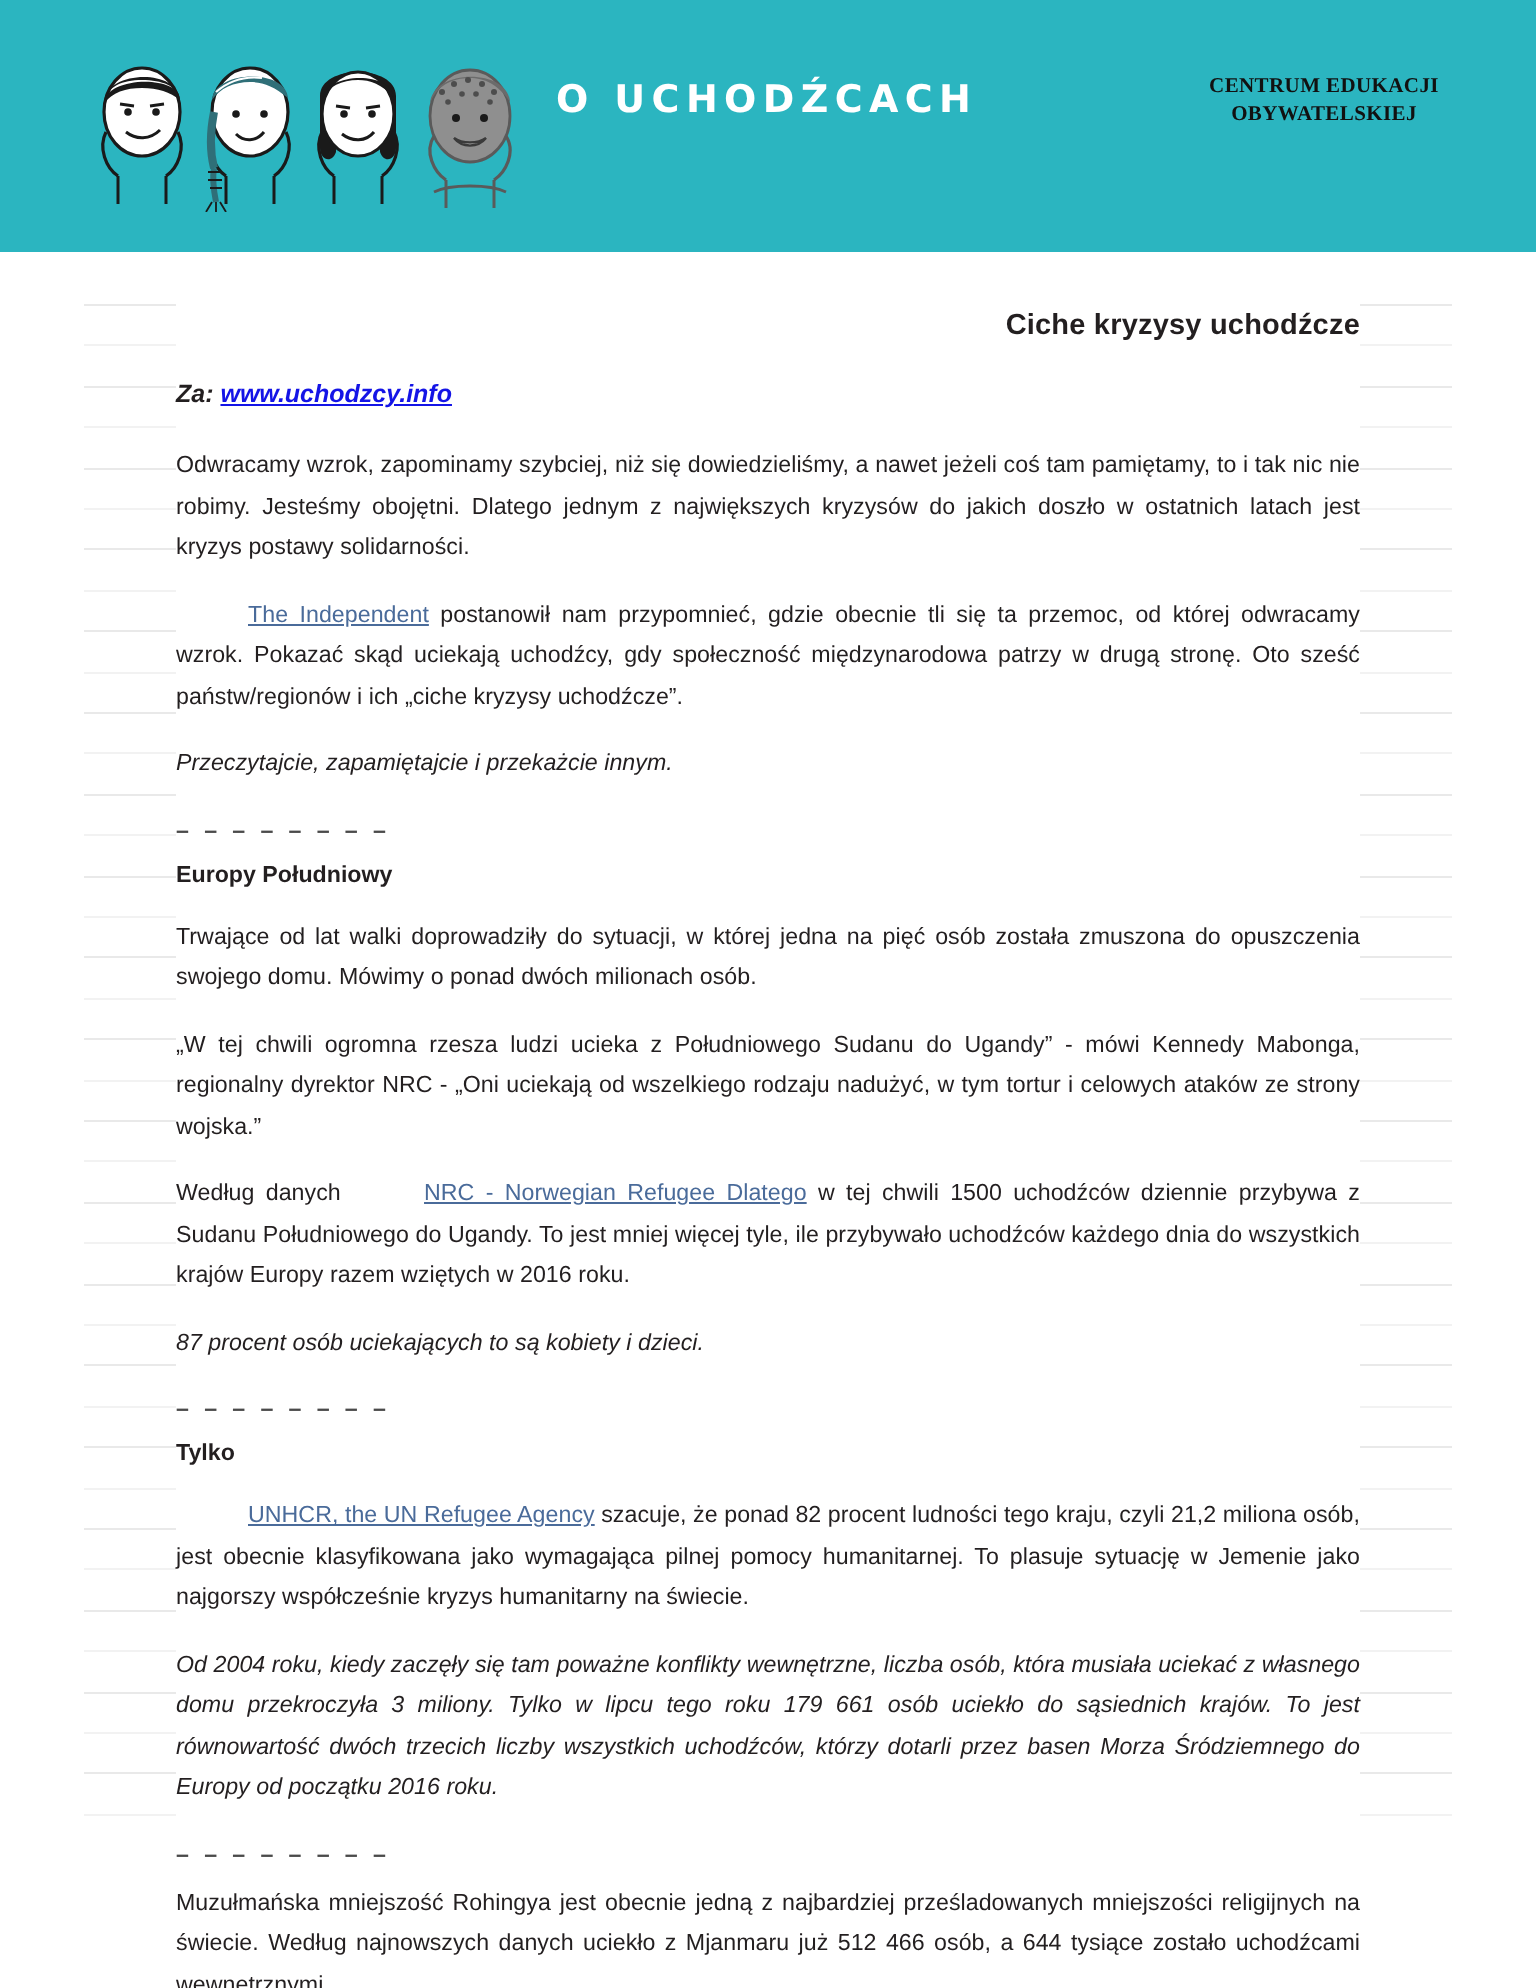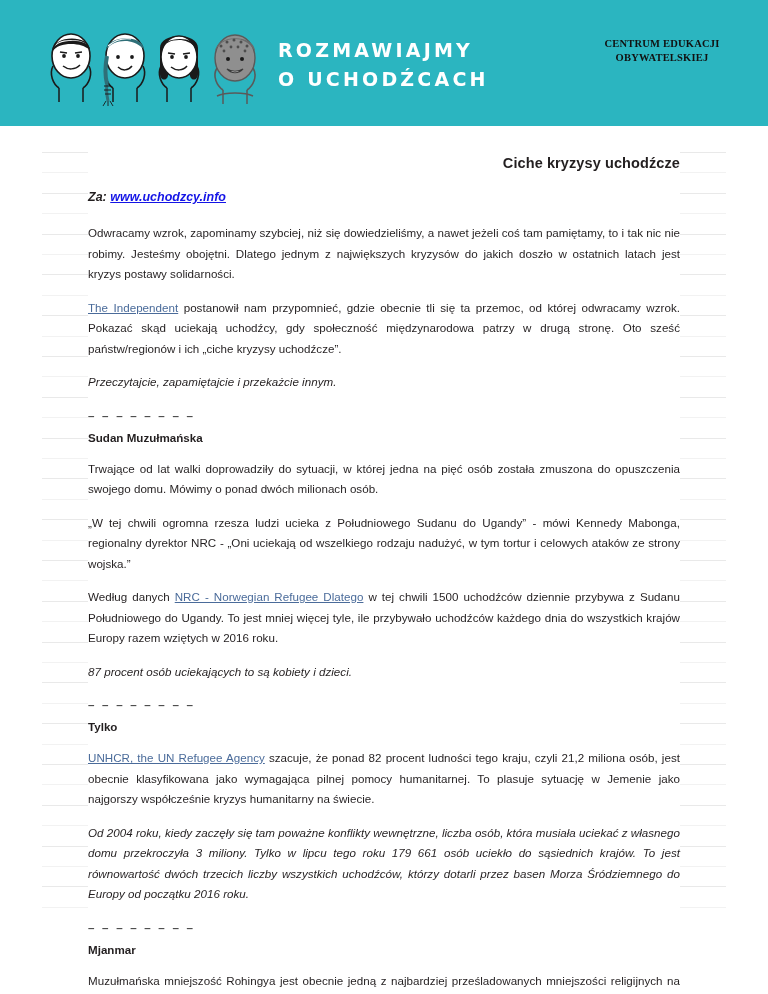--- a/index.html
+++ b/index.html
@@ -146,20 +146,21 @@
     font-size: 11.6px;
     line-height: 20.5px;
     margin: 0 0 13px 0;
     text-align: justify;
     color: #231f20;
     letter-spacing: 0.02px;
   }
   p.para.last { margin-bottom: 16px; font-style: italic; }
   a.ilink, .ilink {
     color: #4a6b9a;
+    margin-left: 36px;
   }
 
   .divider {
     font-size: 11.6px;
     line-height: 14px;
     letter-spacing: 2.2px;
     color: #4a4a4a;
     margin: 6px 0 7px 0;
     font-weight: 700;
     user-select: none;
@@ -249,21 +250,20 @@
           <circle cx="197" cy="33" r="2" fill="#1a1a1a"></circle>
           <path d="M182 43 C186 48 194 48 198 43 C194 46 186 46 182 43 Z" fill="#ffffff" stroke="#3a3a3a" stroke-width="1.2"></path>
           <path d="M178 64 L178 78" stroke="#5a5a5a" stroke-width="1.5" fill="none"></path>
           <path d="M202 64 L202 78" stroke="#5a5a5a" stroke-width="1.5" fill="none"></path>
           <path d="M172 70 C180 66 200 66 208 70" stroke="#5a5a5a" stroke-width="1.4" fill="none"></path>
         </g>
       </svg>
     </div>
 
     <div class="banner-title">
-      <span>ROZMAWIAJMY</span>
       <span class="line2">O UCHODŹCACH</span>
     </div>
 
     <div class="ceo-logo">
       <div class="ceo-sub">CENTRUM EDUKACJI</div>
       <div class="ceo-sub">OBYWATELSKIEJ</div>
     </div>
 
   </div>
 </div>
@@ -358,29 +358,28 @@
       <a class="url" href="#">www.uchodzcy.info</a>
     </p>
 
     <p class="para">Odwracamy wzrok, zapominamy szybciej, niż się dowiedzieliśmy, a nawet jeżeli coś tam pamiętamy, to i tak nic nie robimy. Jesteśmy obojętni. Dlatego jednym z największych kryzysów do jakich doszło w ostatnich latach jest kryzys postawy solidarności.</p>
 
     <p class="para"><a class="ilink" href="#">The Independent</a><span> postanowił nam przypomnieć, gdzie obecnie tli się ta przemoc, od której odwracamy wzrok. Pokazać skąd uciekają uchodźcy, gdy społeczność międzynarodowa patrzy w drugą stronę. Oto sześć państw/regionów i ich „ciche kryzysy uchodźcze”.</span></p>
 
     <p class="para last">Przeczytajcie, zapamiętajcie i przekażcie innym.</p>
 
     <div class="divider">– – – – – – – –</div>
-    <h2 class="section-title">Sudan Muzułmańska</h2>
+    <h2 class="section-title">Europy Południowy</h2>
     <p class="para">Trwające od lat walki doprowadziły do sytuacji, w której jedna na pięć osób została zmuszona do opuszczenia swojego domu. Mówimy o ponad dwóch milionach osób.</p>
     <p class="para">„W tej chwili ogromna rzesza ludzi ucieka z Południowego Sudanu do Ugandy” - mówi Kennedy Mabonga, regionalny dyrektor NRC - „Oni uciekają od wszelkiego rodzaju nadużyć, w tym tortur i celowych ataków ze strony wojska.”</p>
     <p class="para"><span>Według danych </span><a class="ilink" href="#">NRC - Norwegian Refugee Dlatego</a><span> w tej chwili 1500 uchodźców dziennie przybywa z Sudanu Południowego do Ugandy. To jest mniej więcej tyle, ile przybywało uchodźców każdego dnia do wszystkich krajów Europy razem wziętych w 2016 roku.</span></p>
     <p class="para last">87 procent osób uciekających to są kobiety i dzieci.</p>
 
     <div class="divider">– – – – – – – –</div>
     <h2 class="section-title">Tylko</h2>
     <p class="para"><a class="ilink" href="#">UNHCR, the UN Refugee Agency</a><span> szacuje, że ponad 82 procent ludności tego kraju, czyli 21,2 miliona osób, jest obecnie klasyfikowana jako wymagająca pilnej pomocy humanitarnej. To plasuje sytuację w Jemenie jako najgorszy współcześnie kryzys humanitarny na świecie.</span></p>
     <p class="para last">Od 2004 roku, kiedy zaczęły się tam poważne konflikty wewnętrzne, liczba osób, która musiała uciekać z własnego domu przekroczyła 3 miliony. Tylko w lipcu tego roku 179 661 osób uciekło do sąsiednich krajów. To jest równowartość dwóch trzecich liczby wszystkich uchodźców, którzy dotarli przez basen Morza Śródziemnego do Europy od początku 2016 roku.</p>
 
     <div class="divider">– – – – – – – –</div>
-    <h2 class="section-title">Mjanmar</h2>
     <p class="para">Muzułmańska mniejszość Rohingya jest obecnie jedną z najbardziej prześladowanych mniejszości religijnych na świecie. Według najnowszych danych uciekło z Mjanmaru już 512 466 osób, a 644 tysiące zostało uchodźcami wewnętrznymi.</p>
 
   </div>
 </div>
 
 </body></html>

